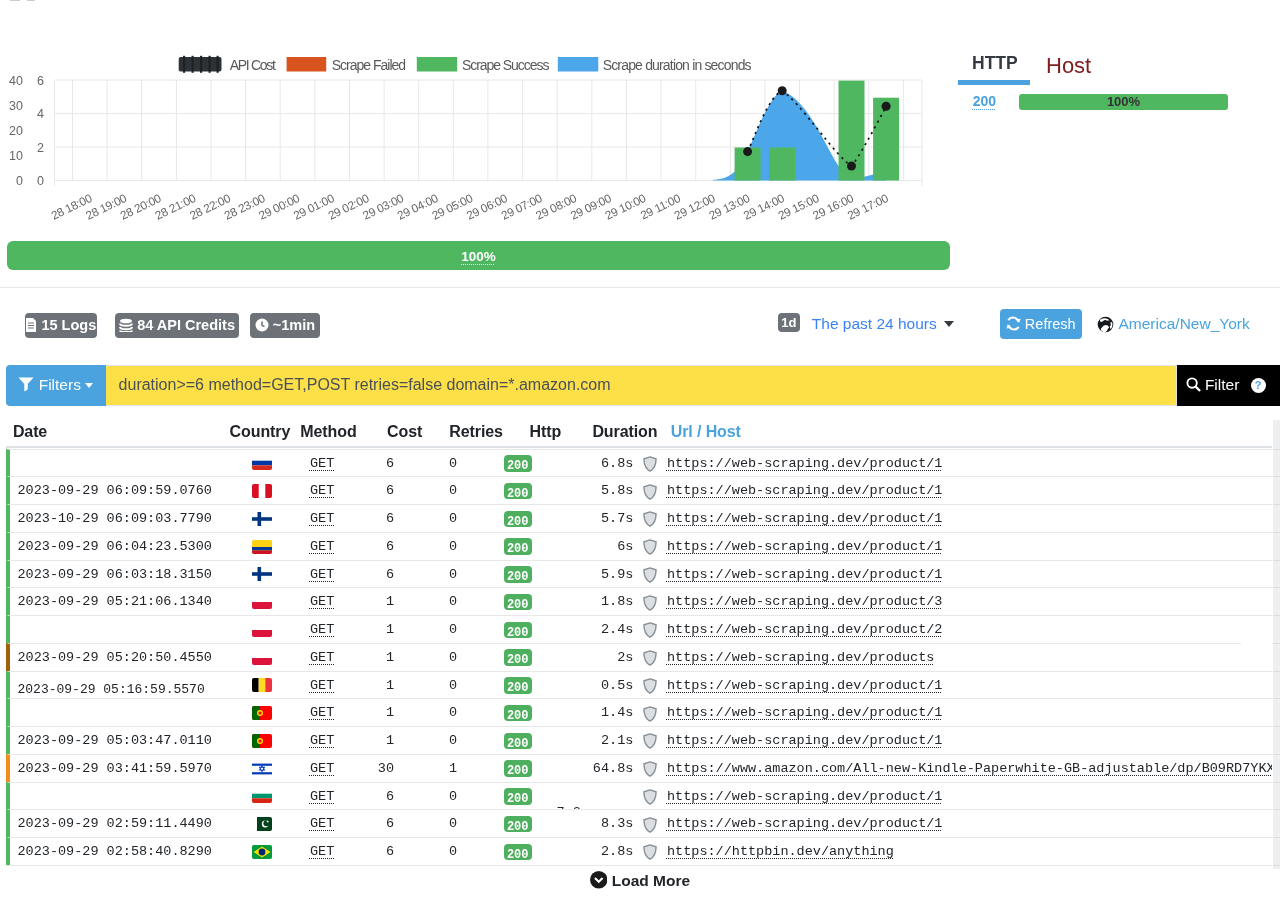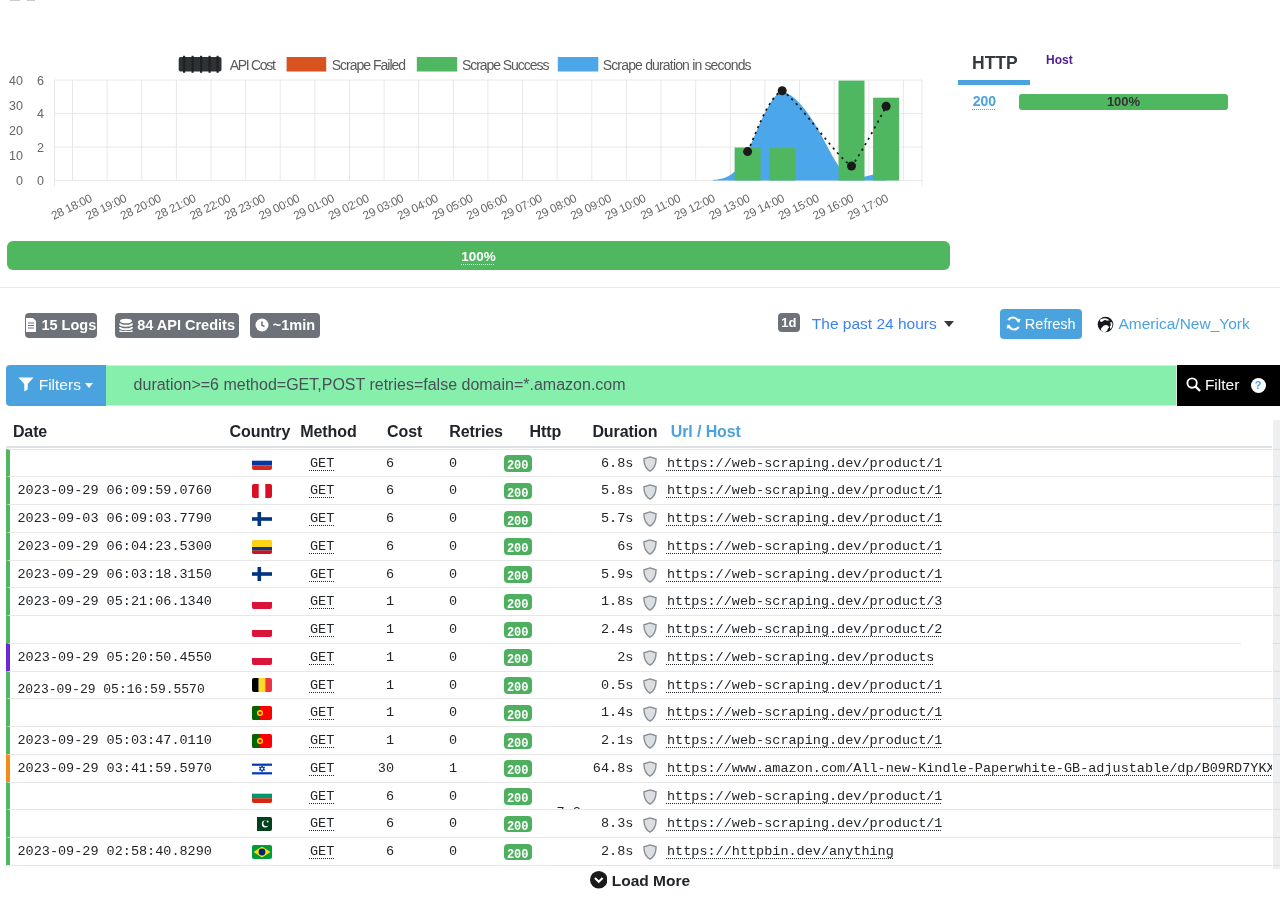--- a/index.html
+++ b/index.html
@@ -93,21 +93,21 @@
       <rect x="216.5" y="55.8" width="2.2" height="17" fill="#1d2023" opacity="0.95"></rect>
       <rect x="286.6" y="57" width="39.6" height="14.5" fill="#d9531e"></rect>
       <rect x="416.8" y="57" width="40.4" height="14.5" fill="#50b761"></rect>
       <rect x="557.8" y="57" width="40.5" height="14.5" fill="#4ca6ea"></rect>
       <text x="229.8" y="69.5" font-size="14" letter-spacing="-1.3" fill="#595959">API Cost</text>
       <text x="331.7" y="69.5" font-size="14" letter-spacing="-1.0" fill="#595959">Scrape Failed</text>
       <text x="461.9" y="69.5" font-size="14" letter-spacing="-1.05" fill="#595959">Scrape Success</text>
       <text x="602.7" y="69.5" font-size="14" letter-spacing="-0.83" fill="#595959">Scrape duration in seconds</text>
     </svg></div>
 <div class="abs" style="left:972px;top:52.5px;font-size:17.5px;font-weight:bold;color:#343a40">HTTP</div>
-<div class="abs" style="left:1046px;top:52.5px;font-size:12px;font-weight:bold;color:#4c1d95">Host</div>
+<div class="abs" style="left:1046px;top:52.5px;font-size:22px;font-weight:normal;color:#7f1d1d">Host</div>
 <div class="abs" style="left:957.7px;top:80px;width:72px;height:5px;background:#4aa3df"></div>
 <div class="abs dotl" style="left:972.7px;top:93px;font-size:14px;font-weight:bold;color:#4aa3df">200</div>
 <div class="abs" style="left:1019px;top:93.6px;width:209px;height:16px;background:#50b761;border-radius:3px;text-align:center;font-size:13px;font-weight:bold;color:#333;line-height:16px">100%</div>
 <div class="abs" style="left:7px;top:241px;width:943px;height:29px;background:#50b761;border-radius:6px;text-align:center;line-height:29px"><span class="dotl" style="font-size:13.5px;font-weight:bold;color:#fff">100%</span></div>
 <div class="abs" style="left:0;top:286.5px;width:1280px;height:1px;background:#e9e9e9"></div>
 <div class="abs" style="left:24.9px;top:312.5px;width:71.8px;height:25.5px;background:#6c7278;border-radius:4px;color:#fff;font-size:14.5px;font-weight:bold;line-height:25.5px;text-align:center"><svg width="12" height="14" viewBox="0 0 12 14" style="vertical-align:-2px">
       <path d="M1 0 h7 l3 3 v11 h-10 z" fill="#fff"></path>
       <path d="M3 5h6M3 7.5h6M3 10h6" stroke="#6c757d" stroke-width="1"></path>
     </svg> 15 Logs</div>
 <div class="abs" style="left:114.8px;top:312.5px;width:124.5px;height:25.5px;background:#6c7278;border-radius:4px;color:#fff;font-size:14.5px;font-weight:bold;line-height:25.5px;text-align:center"><svg width="14" height="14" viewBox="0 0 14 14" style="vertical-align:-2px">
@@ -134,21 +134,21 @@
 <div class="abs" style="left:1097px;top:316px"><svg width="17" height="17" viewBox="0 0 17 17" style="vertical-align:-3px">
       <circle cx="8.5" cy="8.5" r="7.8" fill="#15191d"></circle>
       <path d="M4.2 3.1 a2 1.4 -20 1 0 2.6 1.2 l1.8 -0.4 1.4 0.9 2.6 -0.6 a7.8 7.8 0 0 0 -8.4 -1.1z" fill="#fff"></path>
       <path d="M5.2 11.2 a3.4 2.6 0 1 0 5.4 1.8 l1.5 -1.4 -1.2 -2.2 -2.4 -0.4 -2 0.8z" fill="#fff"></path>
       <path d="M13.3 5.9 l1.9 0.6 a7.8 7.8 0 0 1 -1.6 6.8 l-0.9 -2.6 1.2 -1.8z" fill="#fff"></path>
     </svg></div>
 <div class="abs" style="left:1118.5px;top:315px;font-size:15.5px;color:#4aa3df">America/New_York</div>
 <div class="abs" style="left:6px;top:365px;width:99.6px;height:40.5px;background:#4aa3df;border-radius:4px 0 0 4px;color:#fff;font-size:15.5px;line-height:40.5px;text-align:center"><svg width="16" height="15" viewBox="0 0 16 15" style="vertical-align:-2px">
       <path d="M0.5 0.5 h15 l-5.8 6.5 v5.5 l-3.4 2 v-7.5 z" fill="#fff"></path>
     </svg> Filters <span style="display:inline-block;vertical-align:2px;border-left:4.5px solid transparent;border-right:4.5px solid transparent;border-top:5px solid #fff"></span></div>
-<div class="abs" style="left:105.6px;top:365px;width:1071px;height:40.5px;background:#86efac;border:1px solid #e3e3e3;border-left:none;font-size:16px;color:#495057;line-height:38.5px;padding-left:28px">duration&gt;=6 method=GET,POST retries=false domain=*.amazon.com</div>
+<div class="abs" style="left:105.6px;top:365px;width:1071px;height:40.5px;background:#fde047;border:1px solid #e3e3e3;border-left:none;font-size:16px;color:#495057;line-height:38.5px;padding-left:13px">duration&gt;=6 method=GET,POST retries=false domain=*.amazon.com</div>
 <div class="abs" style="left:1176.6px;top:365px;width:109px;height:40.5px;background:#000000;border-radius:0 4px 4px 0;color:#fff;font-size:15.5px;line-height:40.5px;text-align:left;padding-left:9px"><svg width="15" height="15" viewBox="0 0 16 16" style="vertical-align:-2px">
       <circle cx="6.5" cy="6.5" r="5" stroke="#fff" stroke-width="2" fill="none"></circle>
       <line x1="10.3" y1="10.3" x2="15" y2="15" stroke="#fff" stroke-width="2.4"></line>
     </svg> Filter</div>
 <div class="abs" style="left:1250.5px;top:378px;width:15px;height:15px;background:#fff;border-radius:50%;color:#4aa3df;font-size:11px;font-weight:bold;text-align:center;line-height:15px">?</div>
 <div class="abs" style="left:12.9px;top:422.5px;font-size:16px;letter-spacing:-0.1px;font-weight:bold;color:#212529">Date</div>
 <div class="abs" style="left:229.6px;top:422.5px;font-size:16px;letter-spacing:-0.1px;font-weight:bold;color:#212529">Country</div>
 <div class="abs" style="left:300.3px;top:422.5px;font-size:16px;letter-spacing:-0.1px;font-weight:bold;color:#212529">Method</div>
 <div class="abs" style="left:387.0px;top:422.5px;font-size:16px;letter-spacing:-0.1px;font-weight:bold;color:#212529">Cost</div>
 <div class="abs" style="left:449.3px;top:422.5px;font-size:16px;letter-spacing:-0.1px;font-weight:bold;color:#212529">Retries</div>
@@ -182,21 +182,21 @@
     <div class="abs mono" style="left:287.4px;width:97px;top:0;line-height:27.75px;font-size:13.5px;text-align:right">6</div>
     <div class="abs mono" style="left:352.4px;width:95px;top:0;line-height:27.75px;font-size:13.5px;text-align:right">0</div>
     <div class="abs" style="left:494.1px;top:5.7px;width:28px;height:16.5px;background:#4eb05f;border-radius:4px;text-align:center"><span class="mono dotl" style="font-size:12px;font-weight:bold;color:#fff;line-height:16.5px">200</span></div>
     <div class="abs mono" style="left:502.4px;width:121.4px;top:0;line-height:27.75px;font-size:13.5px;text-align:right">5.8s</div>
     <div class="abs" style="left:633.4px;top:6.4px"><svg width="14" height="16" viewBox="0 0 13 15" style="vertical-align:-2px">
         <path d="M6.5 0.8 L12.2 2.6 C12.2 8.2 10.6 12 6.5 14.2 C2.4 12 0.8 8.2 0.8 2.6 Z" fill="#dcdfe2" stroke="#868e96" stroke-width="1.3"></path>
       </svg></div>
     <div class="abs mono dotl" style="left:657.4px;top:0;line-height:27.75px;font-size:13.5px;white-space:nowrap">https://web-scraping.dev/product/1</div>
   </div>
 <div class="abs" style="left:5.6px;top:504.0px;width:1266.4px;height:27.75px;border-top:1px solid #e7e7e7;border-left:4px solid #50b761;overflow:hidden">
-    <div class="abs mono" style="left:7.9px;top:0;line-height:27.75px;font-size:13.5px">2023-09-03 06:09:03.7790</div>
+    <div class="abs mono" style="left:7.9px;top:0;line-height:27.75px;font-size:13.5px">2023-10-29 06:09:03.7790</div>
     <div class="abs" style="left:242.4px;top:6.9px"><svg width="20" height="14" viewBox="0 0 20 14" style="border-radius:2px;box-shadow:0 0 0 1px #ddd inset">
         <rect width="20" height="14" fill="#fff"></rect>
         <rect x="5.5" width="3.6" height="14" fill="#003580"></rect>
         <rect y="5.2" width="20" height="3.6" fill="#003580"></rect>
       </svg></div>
     <div class="abs mono dotl" style="left:300.4px;top:0;line-height:27.75px;font-size:13.5px">GET</div>
     <div class="abs mono" style="left:287.4px;width:97px;top:0;line-height:27.75px;font-size:13.5px;text-align:right">6</div>
     <div class="abs mono" style="left:352.4px;width:95px;top:0;line-height:27.75px;font-size:13.5px;text-align:right">0</div>
     <div class="abs" style="left:494.1px;top:5.7px;width:28px;height:16.5px;background:#4eb05f;border-radius:4px;text-align:center"><span class="mono dotl" style="font-size:12px;font-weight:bold;color:#fff;line-height:16.5px">200</span></div>
     <div class="abs mono" style="left:502.4px;width:121.4px;top:0;line-height:27.75px;font-size:13.5px;text-align:right">5.7s</div>
@@ -263,21 +263,21 @@
     <div class="abs mono dotl" style="left:300.4px;top:0;line-height:27.75px;font-size:13.5px">GET</div>
     <div class="abs mono" style="left:287.4px;width:97px;top:0;line-height:27.75px;font-size:13.5px;text-align:right">1</div>
     <div class="abs mono" style="left:352.4px;width:95px;top:0;line-height:27.75px;font-size:13.5px;text-align:right">0</div>
     <div class="abs" style="left:494.1px;top:5.7px;width:28px;height:16.5px;background:#4eb05f;border-radius:4px;text-align:center"><span class="mono dotl" style="font-size:12px;font-weight:bold;color:#fff;line-height:16.5px">200</span></div>
     <div class="abs mono" style="left:502.4px;width:121.4px;top:0;line-height:27.75px;font-size:13.5px;text-align:right">2.4s</div>
     <div class="abs" style="left:633.4px;top:6.4px"><svg width="14" height="16" viewBox="0 0 13 15" style="vertical-align:-2px">
         <path d="M6.5 0.8 L12.2 2.6 C12.2 8.2 10.6 12 6.5 14.2 C2.4 12 0.8 8.2 0.8 2.6 Z" fill="#dcdfe2" stroke="#868e96" stroke-width="1.3"></path>
       </svg></div>
     <div class="abs mono dotl" style="left:657.4px;top:0;line-height:27.75px;font-size:13.5px;white-space:nowrap">https://web-scraping.dev/product/2</div>
   </div>
-<div class="abs" style="left:5.6px;top:642.8px;width:1235px;height:27.75px;border-top:1px solid #e7e7e7;border-left:4px solid #6d28d9;overflow:hidden">
+<div class="abs" style="left:5.6px;top:642.8px;width:1235px;height:27.75px;border-top:1px solid #e7e7e7;border-left:4px solid #a16207;overflow:hidden">
     <div class="abs mono" style="left:7.9px;top:0;line-height:27.75px;font-size:13.5px">2023-09-29 05:20:50.4550</div>
     <div class="abs" style="left:242.4px;top:6.9px"><svg width="20" height="14" viewBox="0 0 20 14" style="border-radius:2px;box-shadow:0 0 0 1px #ddd inset">
         <rect width="20" height="7" fill="#fff"></rect>
         <rect y="7" width="20" height="7" fill="#dc143c"></rect>
       </svg></div>
     <div class="abs mono dotl" style="left:300.4px;top:0;line-height:27.75px;font-size:13.5px">GET</div>
     <div class="abs mono" style="left:287.4px;width:97px;top:0;line-height:27.75px;font-size:13.5px;text-align:right">1</div>
     <div class="abs mono" style="left:352.4px;width:95px;top:0;line-height:27.75px;font-size:13.5px;text-align:right">0</div>
     <div class="abs" style="left:494.1px;top:5.7px;width:28px;height:16.5px;background:#4eb05f;border-radius:4px;text-align:center"><span class="mono dotl" style="font-size:12px;font-weight:bold;color:#fff;line-height:16.5px">200</span></div>
     <div class="abs mono" style="left:502.4px;width:121.4px;top:0;line-height:27.75px;font-size:13.5px;text-align:right">2s</div>
@@ -366,20 +366,21 @@
     <div class="abs mono" style="left:287.4px;width:97px;top:0;line-height:27.75px;font-size:13.5px;text-align:right">6</div>
     <div class="abs mono" style="left:352.4px;width:95px;top:0;line-height:27.75px;font-size:13.5px;text-align:right">0</div>
     <div class="abs" style="left:494.1px;top:5.7px;width:28px;height:16.5px;background:#4eb05f;border-radius:4px;text-align:center"><span class="mono dotl" style="font-size:12px;font-weight:bold;color:#fff;line-height:16.5px">200</span></div>
     <div class="abs mono" style="left:502.4px;width:121.4px;top:16px;line-height:27.75px;font-size:13.5px;text-align:center">7.2s</div>
     <div class="abs" style="left:633.4px;top:6.4px"><svg width="14" height="16" viewBox="0 0 13 15" style="vertical-align:-2px">
         <path d="M6.5 0.8 L12.2 2.6 C12.2 8.2 10.6 12 6.5 14.2 C2.4 12 0.8 8.2 0.8 2.6 Z" fill="#dcdfe2" stroke="#868e96" stroke-width="1.3"></path>
       </svg></div>
     <div class="abs mono dotl" style="left:657.4px;top:0;line-height:27.75px;font-size:13.5px;white-space:nowrap">https://web-scraping.dev/product/1</div>
   </div>
 <div class="abs" style="left:5.6px;top:809.2px;width:1266.4px;height:27.75px;border-top:1px solid #e7e7e7;border-left:4px solid #50b761;overflow:hidden">
+    <div class="abs mono" style="left:7.9px;top:0;line-height:27.75px;font-size:13.5px">2023-09-29 02:59:11.4490</div>
     <div class="abs" style="left:242.4px;top:6.9px"><svg width="20" height="14" viewBox="0 0 20 14" style="border-radius:2px;box-shadow:0 0 0 1px #ddd inset">
         <rect width="20" height="14" fill="#fff"></rect>
         <rect x="5" width="15" height="14" fill="#01411c"></rect>
         <circle cx="13.2" cy="7" r="3.4" fill="#fff"></circle>
         <circle cx="14.4" cy="6.2" r="3" fill="#01411c"></circle>
         <path d="M15.6 3.2 l.5 1.5 1.5-.4-1 1.2 1 1.2-1.5-.4-.5 1.5-.4-1.5-1.5.3 1-1.1-1-1.2 1.5.4z" fill="#fff" transform="scale(.7) translate(6.8,1)"></path>
       </svg></div>
     <div class="abs mono dotl" style="left:300.4px;top:0;line-height:27.75px;font-size:13.5px">GET</div>
     <div class="abs mono" style="left:287.4px;width:97px;top:0;line-height:27.75px;font-size:13.5px;text-align:right">6</div>
     <div class="abs mono" style="left:352.4px;width:95px;top:0;line-height:27.75px;font-size:13.5px;text-align:right">0</div>

